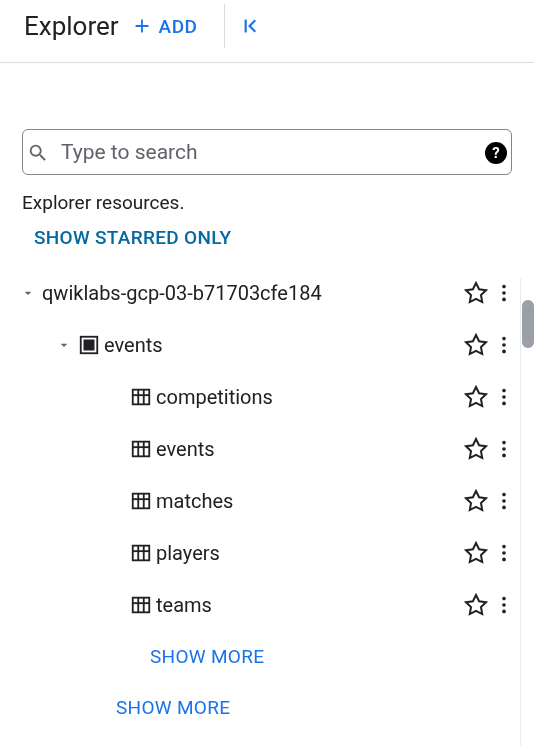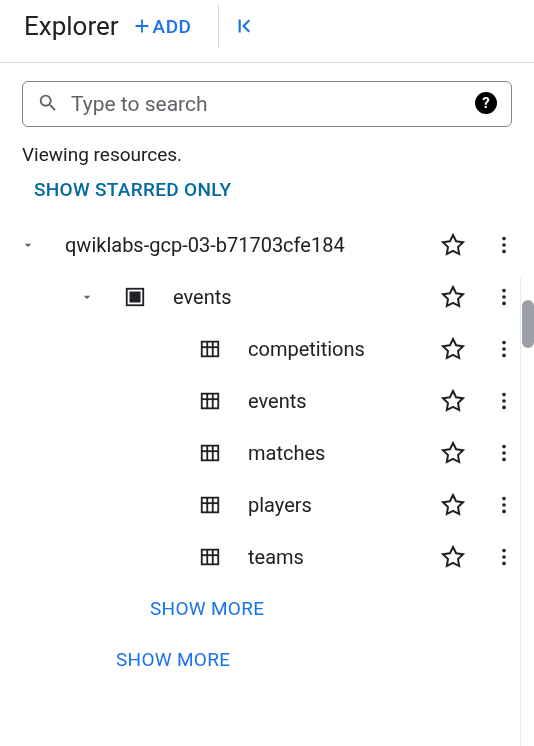--- a/index.html
+++ b/index.html
@@ -1,32 +1,32 @@
 <!DOCTYPE html>
 <html><head>
   <meta charset="utf-8">
   <style>
     * { box-sizing: border-box; margin: 0; padding: 0; }
     body { font-family: 'Google Sans', Roboto, Arial, sans-serif; width: 534px; height: 746px; background: #fff; color: #202124; overflow: hidden; position: relative; }
     .header { display: flex; align-items: center; justify-content: flex-start; padding: 4px 20px 14px 24px; border-bottom: 1px solid #dadce0; }
     .title { font-size: 26px; font-weight: 400; color: #202124; }
     .header-actions { display: flex; align-items: center; gap: 0; }
-    .add-btn { display: flex; align-items: center; gap: 0; color: #1a73e8; font-size: 19px; font-weight: 500; cursor: pointer; padding: 6px 12px; letter-spacing: 0.5px; }
+    .add-btn { display: flex; align-items: center; gap: 6px; color: #1a73e8; font-size: 19px; font-weight: 500; cursor: pointer; padding: 6px 12px; letter-spacing: 0.5px; }
     .add-btn svg { flex-shrink: 0; }
     .vdiv { width: 1px; height: 44px; background: #dadce0; margin: 0 8px 0 14px; }
     .collapse-btn { cursor: pointer; padding: 6px 4px; display: flex; align-items: center; }
     .search-wrap { padding: 18px 22px 12px 22px; }
-    .search-box { display: flex; align-items: flex-start; border: 1px solid #80868b; border-radius: 6px; padding: 10px 14px; gap: 12px; }
+    .search-box { display: flex; align-items: flex-end; border: 1px solid #80868b; border-radius: 6px; padding: 10px 4px; gap: 12px; margin-top: 48px; }
     .search-box input { flex: 1; border: none; outline: none; font-size: 21px; color: #5f6368; background: transparent; font-family: inherit; }
     .search-box input::placeholder { color: #5f6368; }
     .help-icon { width: 22px; height: 22px; border-radius: 50%; background: #000; color: #fff; display: flex; align-items: center; justify-content: center; font-size: 15px; font-weight: 700; cursor: pointer; flex-shrink: 0; }
     .status { padding: 4px 22px 8px 22px; font-size: 19px; color: #202124; }
     .starred-link { padding: 4px 22px 18px 34px; color: #0369a1; font-size: 19px; font-weight: 500; cursor: pointer; letter-spacing: 0.3px; }
     .tree { padding: 0 18px 0 18px; }
-    .row { display: flex; align-items: center; height: 52px; gap: 27px; }
+    .row { display: flex; align-items: center; height: 52px; gap: 4px; }
     .expand { width: 20px; display: flex; justify-content: center; cursor: pointer; color: #5f6368; flex-shrink: 0; }
     .indent1 { width: 32px; flex-shrink: 0; }
     .node-icon { flex-shrink: 0; display: flex; align-items: center; }
     .label { flex: 1; font-size: 20px; color: #202124; overflow: hidden; text-overflow: ellipsis; white-space: nowrap; }
     .star { cursor: pointer; flex-shrink: 0; display: flex; align-items: center; }
     .menu { cursor: pointer; flex-shrink: 0; display: flex; align-items: center; justify-content: center; width: 24px; }
     .show-more { color: #1a73e8; font-size: 19px; font-weight: 400; cursor: pointer; padding: 14px 0 14px 0; letter-spacing: 0.3px; }
     .show-more.level-tables { margin-left: 132px; }
     .show-more.level-dataset { margin-left: 98px; }
     .scrollbar-thumb { position: absolute; right: 0; top: 300px; width: 12px; height: 48px; background: #9aa0a6; border-radius: 6px; }
@@ -56,21 +56,21 @@
 <div class="search-wrap">
   <div class="search-box">
     <svg width="22" height="22" viewBox="0 0 24 24" fill="#5f6368">
         <path d="M15.5 14h-.79l-.28-.27A6.471 6.471 0 0016 9.5 6.5 6.5 0 109.5 16c1.61 0 3.09-.59 4.23-1.57l.27.28v.79l5 4.99L20.49 19l-4.99-5zm-6 0C7.01 14 5 11.99 5 9.5S7.01 5 9.5 5 14 7.01 14 9.5 11.99 14 9.5 14z"></path>
       </svg>
     <input type="text" placeholder="Type to search" style="">
     <div class="help-icon">?</div>
   </div>
 </div>
 
-<div class="status">Viewing resources.</div>
+<div class="status">Explorer resources.</div>
 <div class="starred-link">SHOW STARRED ONLY</div>
 
 <div class="tree">
 
   <div class="row">
     <div class="expand">
       <svg width="16" height="16" viewBox="0 0 24 24" fill="#5f6368">
           <path d="M7 10l5 5 5-5z"></path>
         </svg>
     </div>

